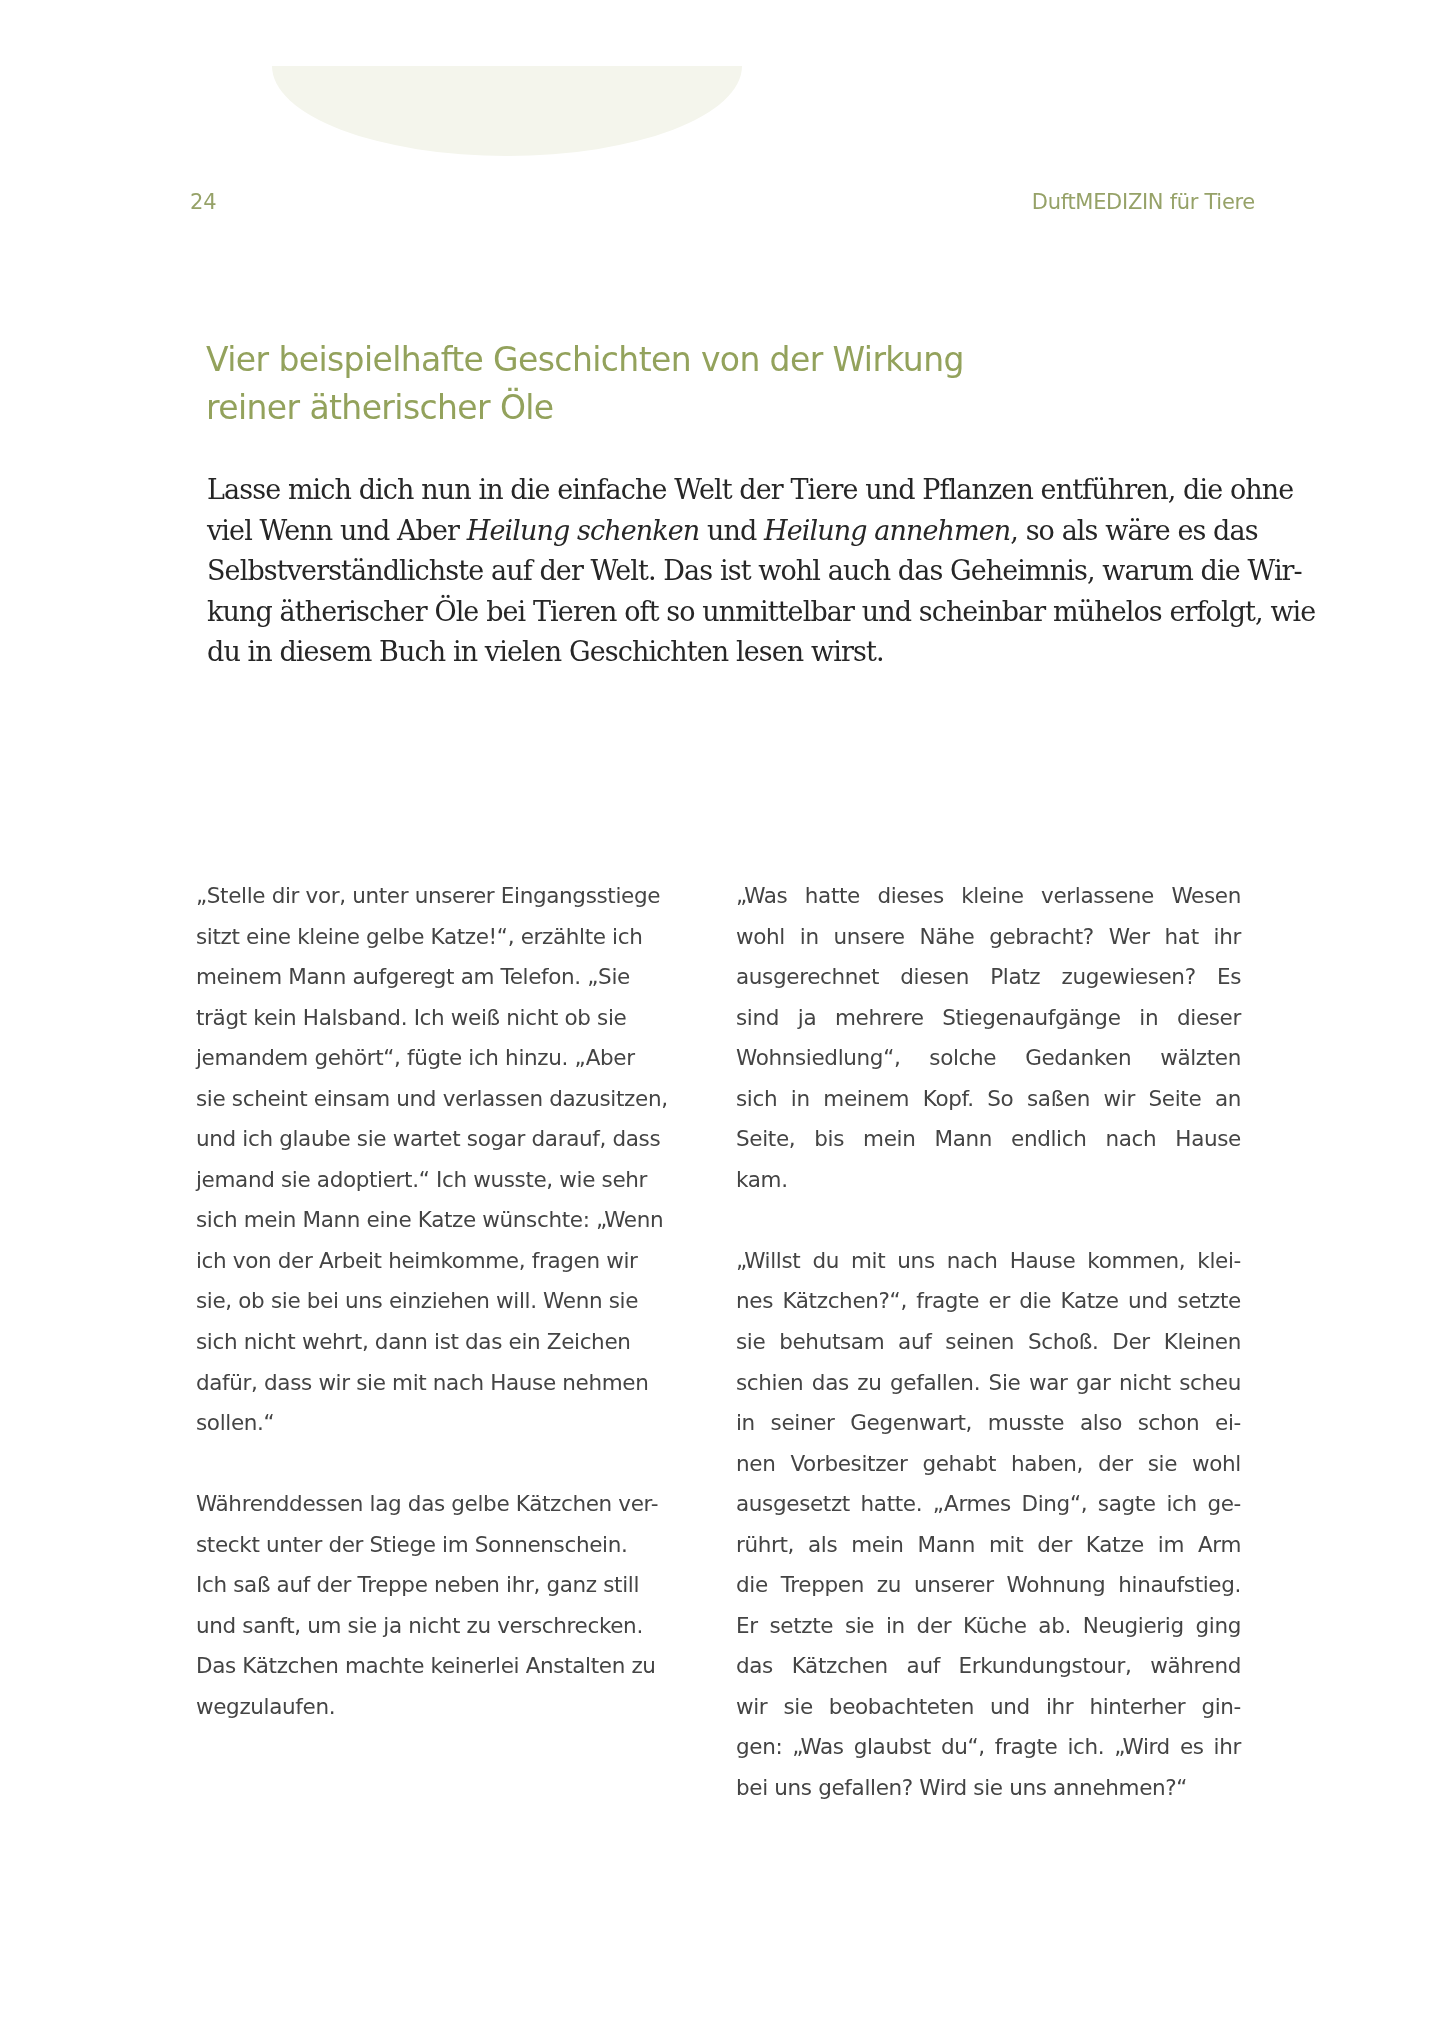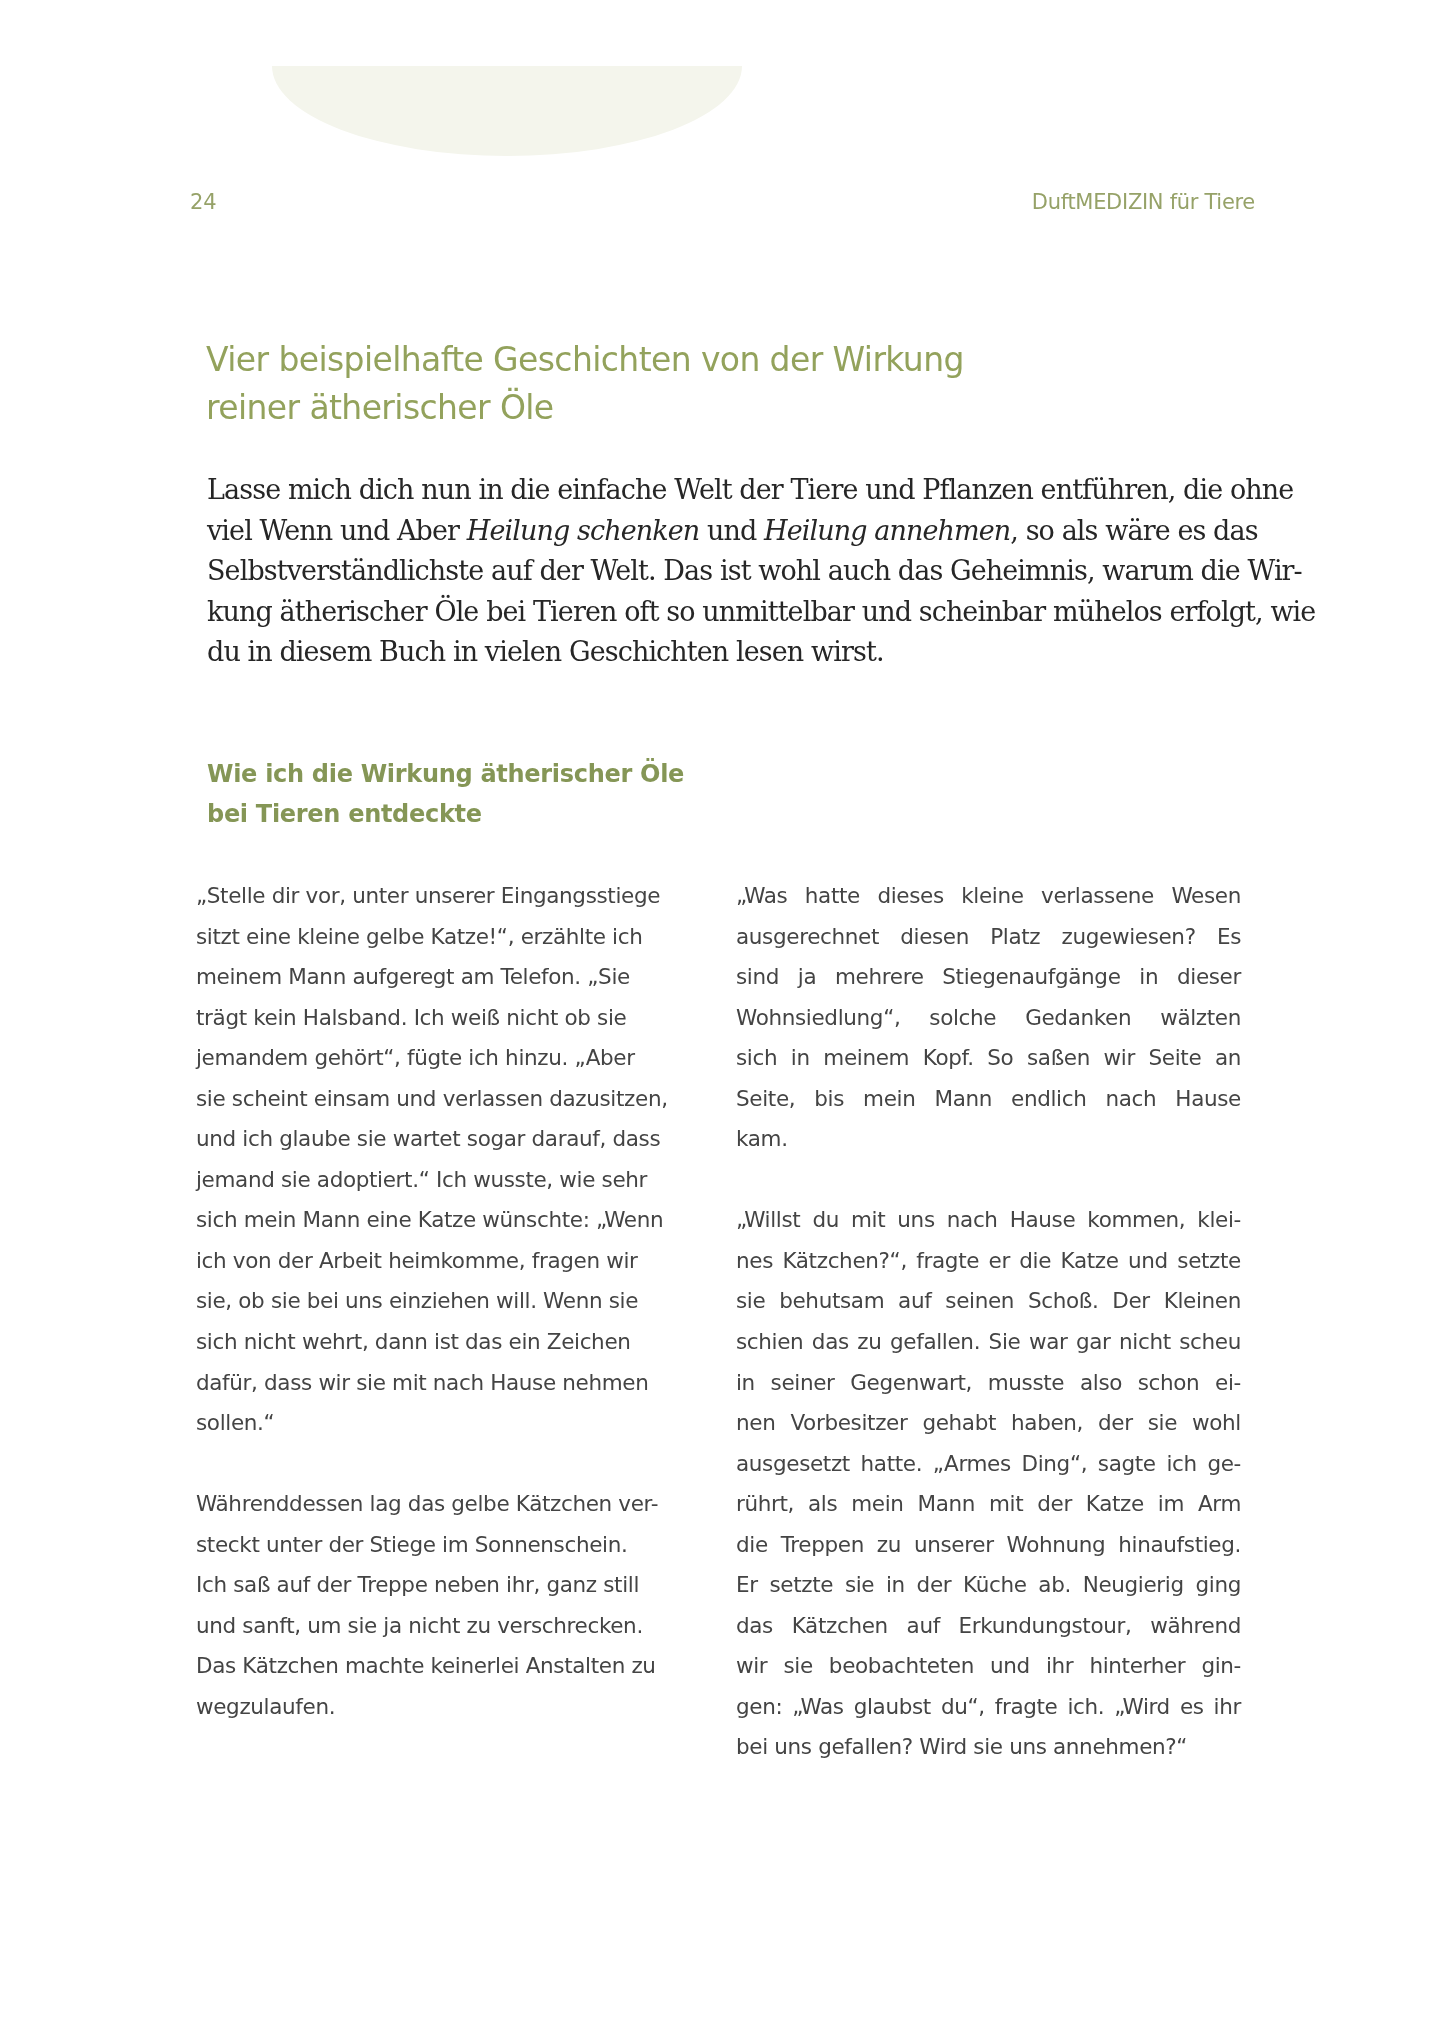--- a/index.html
+++ b/index.html
@@ -123,24 +123,20 @@
   </h1>
 
   <p class="intro" id="intro">
       <span class="jline"><span>Lasse mich dich nun in die einfache Welt der Tiere und Pflanzen entführen, die ohne</span></span>
       <span class="jline"><span>viel Wenn und Aber </span><em>Heilung schenken</em><span> und </span><em>Heilung annehmen</em><span>, so als wäre es das</span></span>
       <span class="jline"><span>Selbstverständlichste auf der Welt. Das ist wohl auch das Geheimnis, warum die Wir-</span></span>
       <span class="jline"><span>kung ätherischer Öle bei Tieren oft so unmittelbar und scheinbar mühelos erfolgt, wie</span></span>
       <span class="jline last"><span>du in diesem Buch in vielen Geschichten lesen wirst.</span></span>
     </p>
 
-  <h2 class="section-heading">
-    <span class="line">Wie ich die Wirkung ätherischer Öle</span>
-    <span class="line">bei Tieren entdeckte</span>
-  </h2>
 
   <div class="column col-left">
       <p class="para">
         <span class="jline ragged">„Stelle dir vor, unter unserer Eingangsstiege</span>
         <span class="jline ragged">sitzt eine kleine gelbe Katze!“, erzählte ich</span>
         <span class="jline ragged">meinem Mann aufgeregt am Telefon. „Sie</span>
         <span class="jline ragged">trägt kein Halsband. Ich weiß nicht ob sie</span>
         <span class="jline ragged">jemandem gehört“, fügte ich hinzu. „Aber</span>
         <span class="jline ragged">sie scheint einsam und verlassen dazusitzen,</span>
         <span class="jline ragged">und ich glaube sie wartet sogar darauf, dass</span>
@@ -157,20 +153,21 @@
         <span class="jline ragged">steckt unter der Stiege im Sonnenschein.</span>
         <span class="jline ragged">Ich saß auf der Treppe neben ihr, ganz still</span>
         <span class="jline ragged">und sanft, um sie ja nicht zu verschrecken.</span>
         <span class="jline ragged">Das Kätzchen machte keinerlei Anstalten zu</span>
         <span class="jline last">wegzulaufen.</span>
       </p>
     </div>
   <div class="column col-right">
       <p class="para">
         <span class="jline">„Was hatte dieses kleine verlassene Wesen</span>
+        <span class="jline">wohl in unsere Nähe gebracht? Wer hat ihr</span>
         <span class="jline">ausgerechnet diesen Platz zugewiesen? Es</span>
         <span class="jline">sind ja mehrere Stiegenaufgänge in dieser</span>
         <span class="jline">Wohnsiedlung“, solche Gedanken wälzten</span>
         <span class="jline">sich in meinem Kopf. So saßen wir Seite an</span>
         <span class="jline">Seite, bis mein Mann endlich nach Hause</span>
         <span class="jline last">kam.</span>
       </p>
       <p class="para">
         <span class="jline">„Willst du mit uns nach Hause kommen, klei-</span>
         <span class="jline">nes Kätzchen?“, fragte er die Katze und setzte</span>

